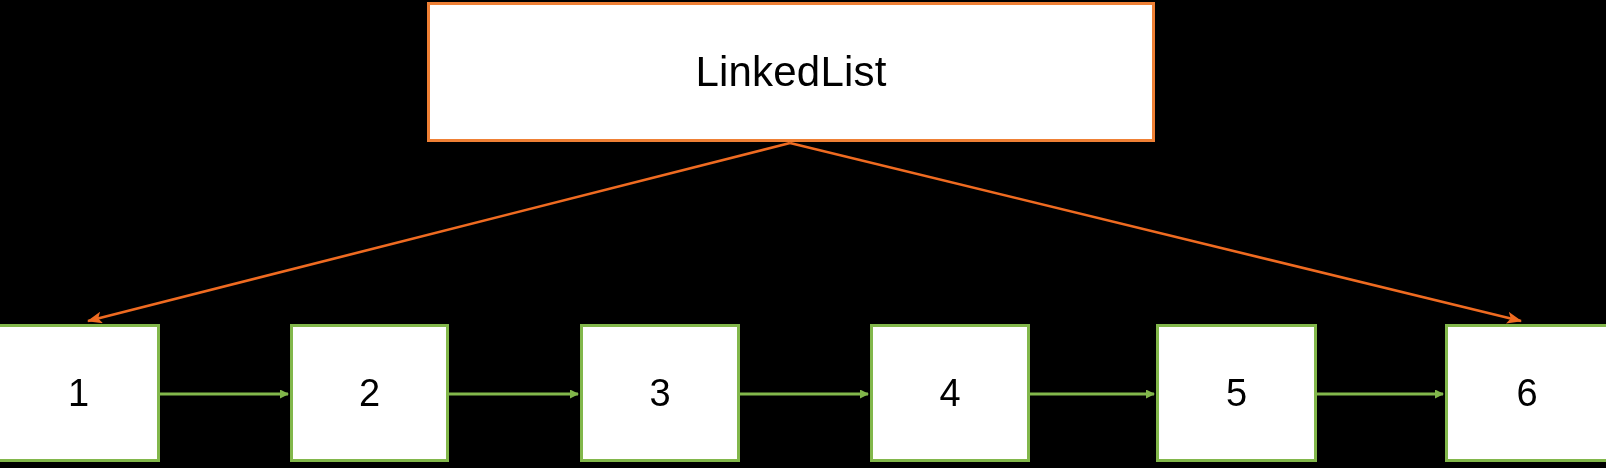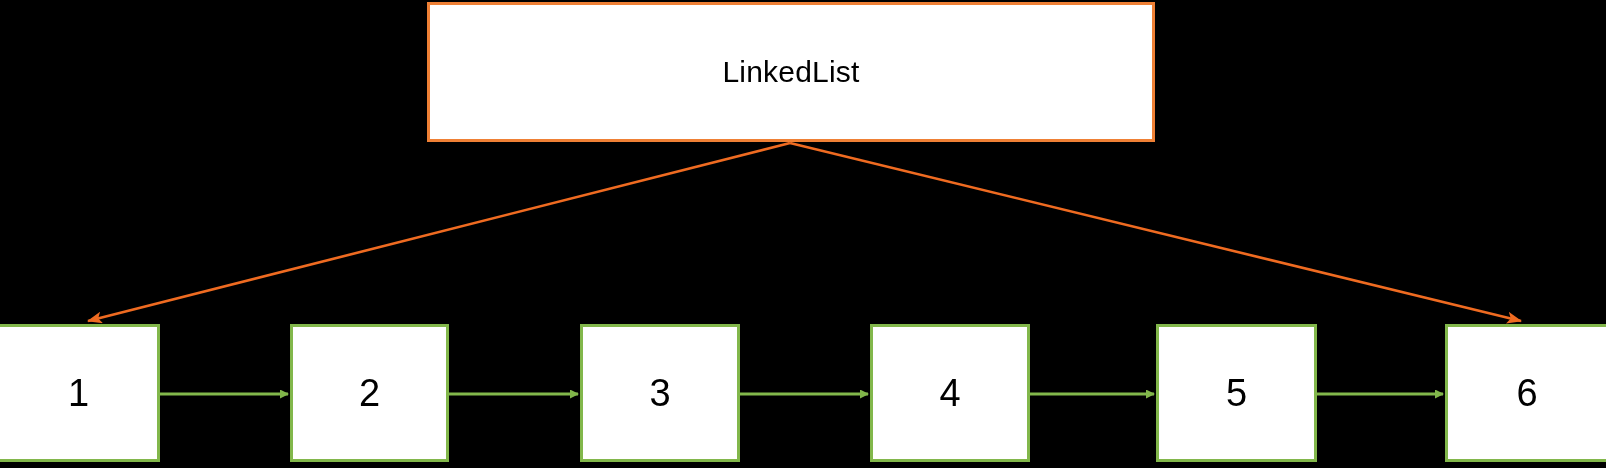--- a/index.html
+++ b/index.html
@@ -24,21 +24,21 @@
     width: 728px;
     height: 140px;
     background: #ffffff;
     border: 3px solid #ef8035;
     box-sizing: border-box;
     display: flex;
     align-items: center;
     justify-content: center;
   }
   .class-box-title {
-    font-size: 30px;
+    font-size: 42px;
     color: #000000;
     line-height: 1;
     letter-spacing: 0.2px;
   }
   
   .node {
     position: absolute;
     top: 324px;
     height: 138px;
     background: #ffffff;

